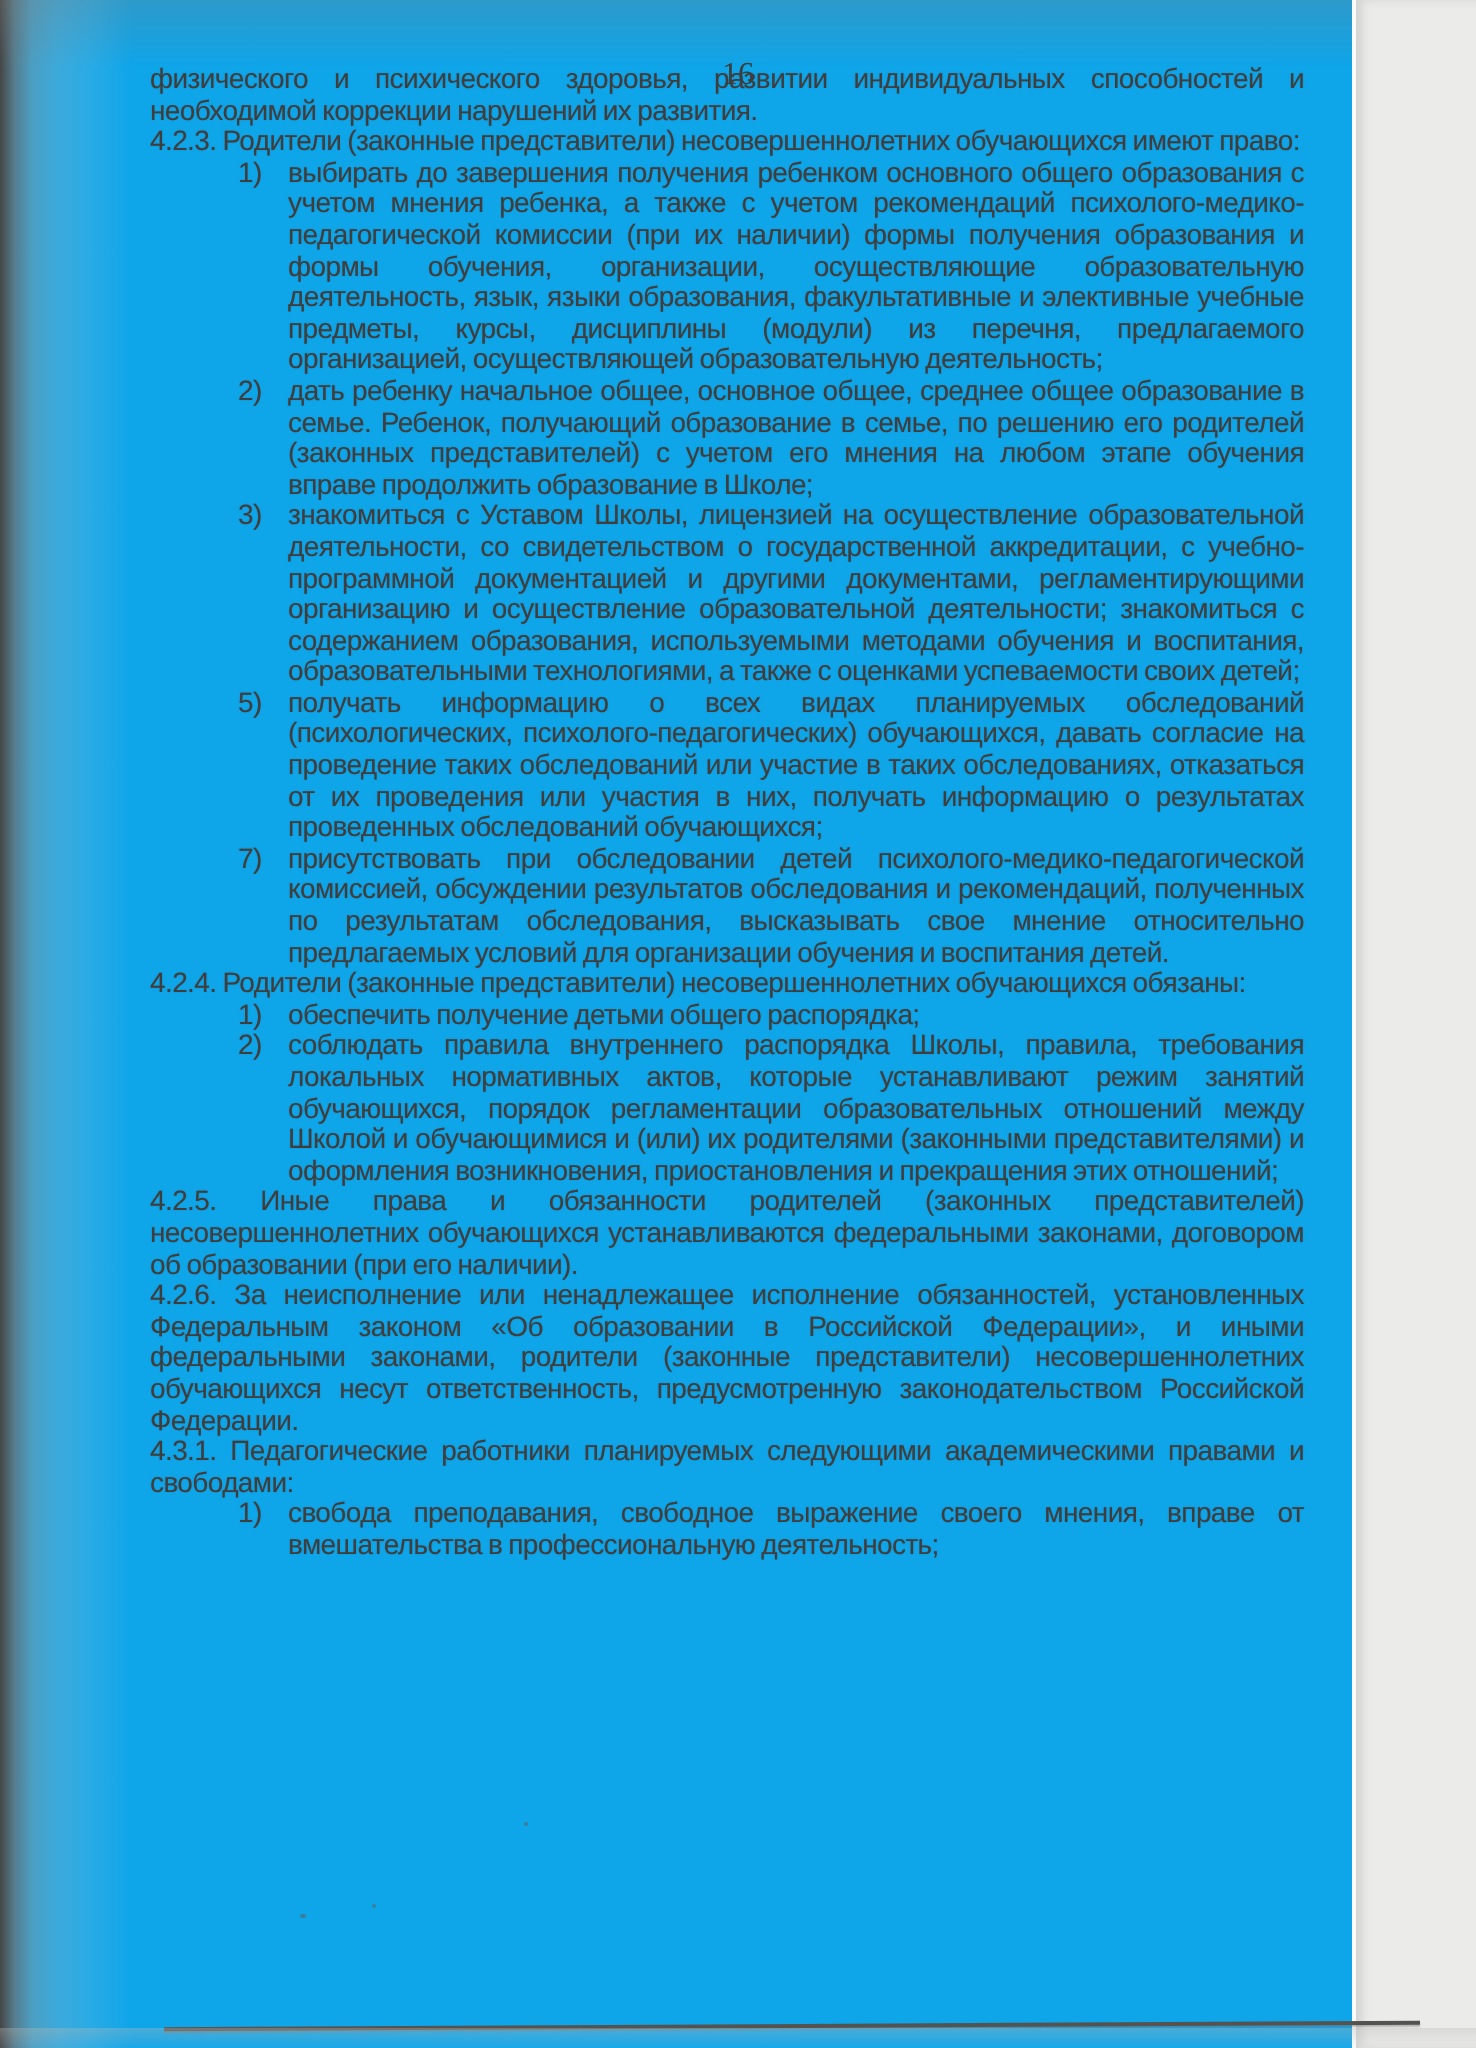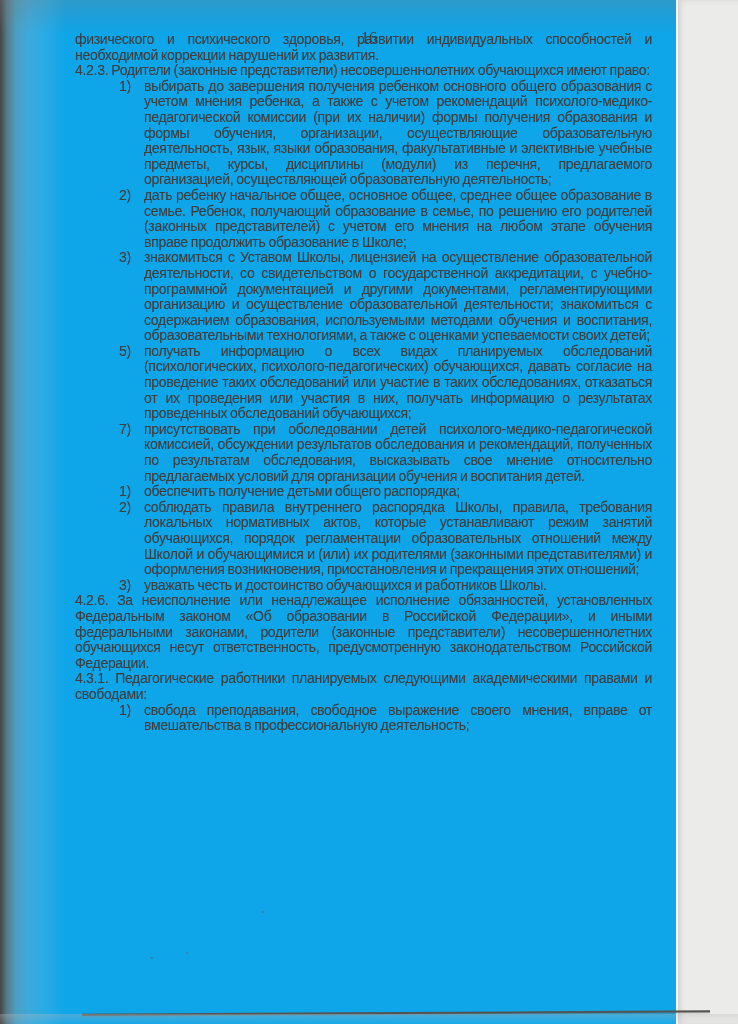--- a/index.html
+++ b/index.html
@@ -83,25 +83,26 @@
     <p class="para">физического и психического здоровья, развитии индивидуальных способностей и необходимой коррекции нарушений их развития.</p>
 
     <p class="para"><span>4.2.3.</span> <span>Родители (законные представители) несовершеннолетних обучающихся имеют право:</span></p>
 
     <div class="item"><span class="num">1)</span><span>выбирать до завершения получения ребенком основного общего образования с учетом мнения ребенка, а также с учетом рекомендаций психолого-медико-педагогической комиссии (при их наличии) формы получения образования и формы обучения, организации, осуществляющие образовательную деятельность, язык, языки образования, факультативные и элективные учебные предметы, курсы, дисциплины (модули) из перечня, предлагаемого организацией, осуществляющей образовательную деятельность;</span></div>
     <div class="item"><span class="num">2)</span><span>дать ребенку начальное общее, основное общее, среднее общее образование в семье. Ребенок, получающий образование в семье, по решению его родителей (законных представителей) с учетом его мнения на любом этапе обучения вправе продолжить образование в Школе;</span></div>
     <div class="item"><span class="num">3)</span><span>знакомиться с Уставом Школы, лицензией на осуществление образовательной деятельности, со свидетельством о государственной аккредитации, с учебно-программной документацией и другими документами, регламентирующими организацию и осуществление образовательной деятельности; знакомиться с содержанием образования, используемыми методами обучения и воспитания, образовательными технологиями, а также с оценками успеваемости своих детей;</span></div>
     <div class="item"><span class="num">5)</span><span>получать информацию о всех видах планируемых обследований (психологических, психолого-педагогических) обучающихся, давать согласие на проведение таких обследований или участие в таких обследованиях, отказаться от их проведения или участия в них, получать информацию о результатах проведенных обследований обучающихся;</span></div>
     <div class="item"><span class="num">7)</span><span>присутствовать при обследовании детей психолого-медико-педагогической комиссией, обсуждении результатов обследования и рекомендаций, полученных по результатам обследования, высказывать свое мнение относительно предлагаемых условий для организации обучения и воспитания детей.</span></div>
 
+    <p class="para"><span>4.2.4.</span> <span>Родители (законные представители) несовершеннолетних обучающихся обязаны:</span></p>
 
     <div class="item"><span class="num">1)</span><span>обеспечить получение детьми общего распорядка;</span></div>
     <div class="item"><span class="num">2)</span><span>соблюдать правила внутреннего распорядка Школы, правила, требования локальных нормативных актов, которые устанавливают режим занятий обучающихся, порядок регламентации образовательных отношений между Школой и обучающимися и (или) их родителями (законными представителями) и оформления возникновения, приостановления и прекращения этих отношений;</span></div>
-    <div class="item"><span class="num">3)</span><span>уважать честь и достоинство обучающихся и работников Школы.</span></div>
 
+    <p class="para"><span>4.2.5.</span> <span>Иные права и обязанности родителей (законных представителей) несовершеннолетних обучающихся устанавливаются федеральными законами, договором об образовании (при его наличии).</span></p>
 
     <p class="para"><span>4.2.6.</span> <span>За неисполнение или ненадлежащее исполнение обязанностей, установленных Федеральным законом «Об образовании в Российской Федерации», и иными федеральными законами, родители (законные представители) несовершеннолетних обучающихся несут ответственность, предусмотренную законодательством Российской Федерации.</span></p>
 
 
     <p class="para"><span>4.3.1.</span> <span>Педагогические работники планируемых следующими академическими правами и свободами:</span></p>
 
     <div class="item"><span class="num">1)</span><span>свобода преподавания, свободное выражение своего мнения, вправе от вмешательства в профессиональную деятельность;</span></div>
 
   </div>
 </div>

